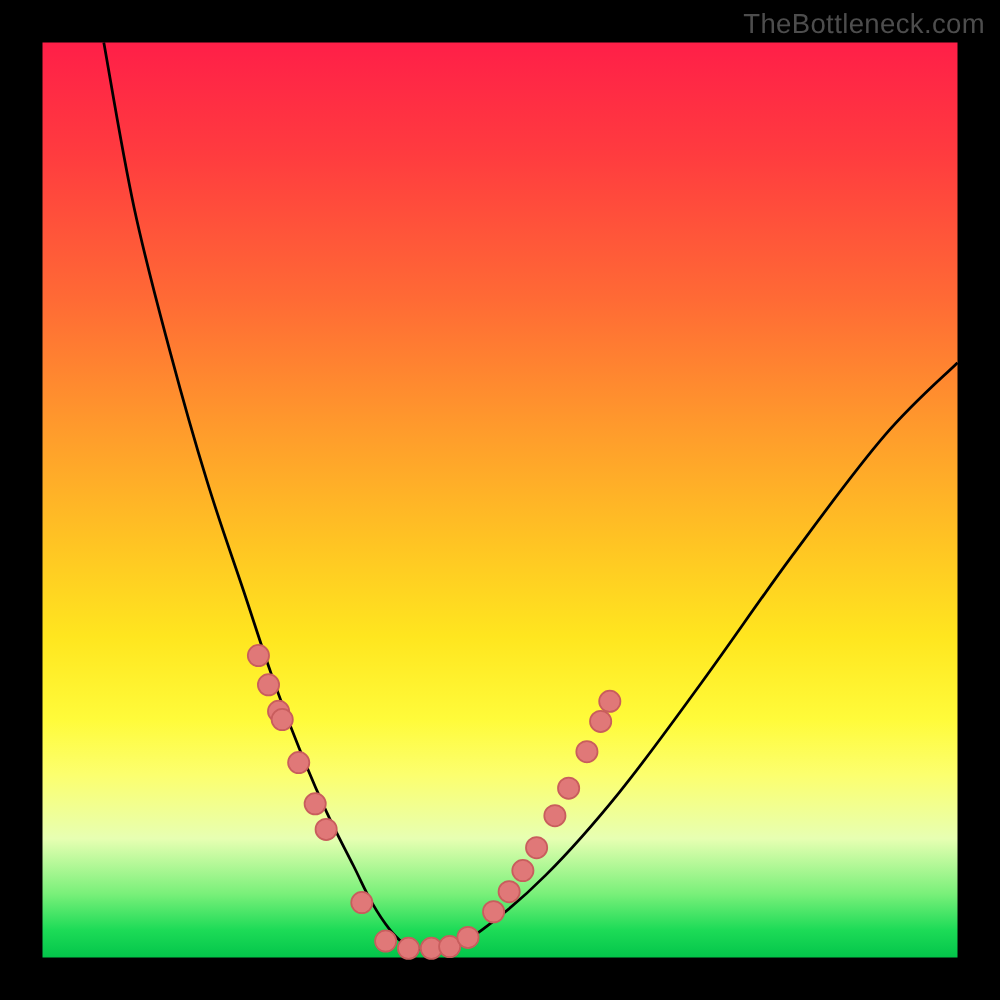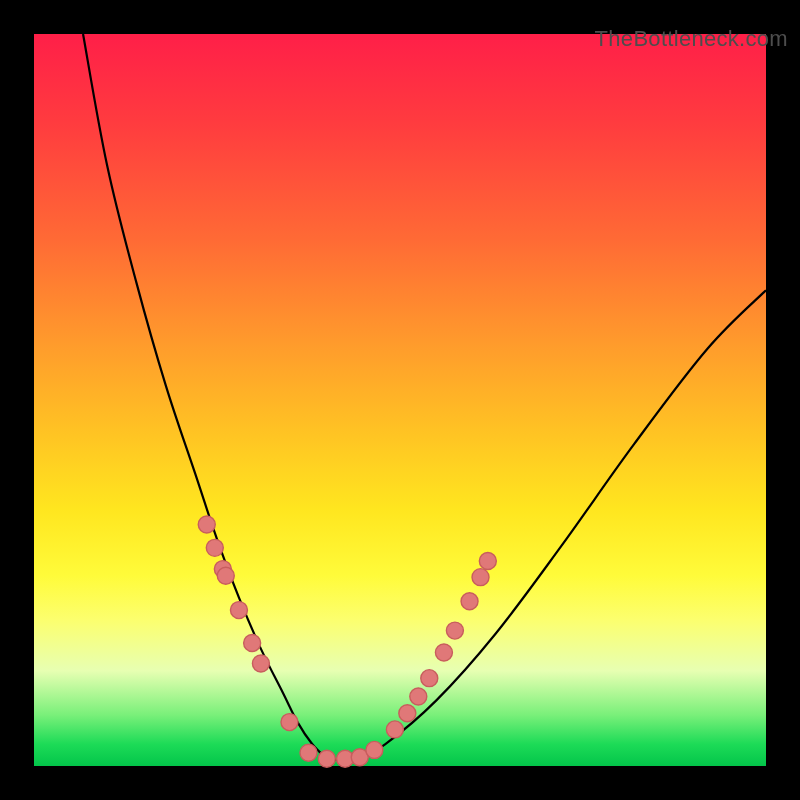--- a/index.html
+++ b/index.html
@@ -19,21 +19,20 @@
   }
   .watermark {
     position: absolute;
     top: 6px;
     right: 12px;
     color: #4d4d4d;
     font-size: 22px;
     font-weight: 500;
     letter-spacing: 0.3px;
     z-index: 10;
-    margin-top: 20px;
   }
   .plot-area {
     position: absolute;
     left: 34px;
     top: 34px;
     width: 732px;
     height: 732px;
     background: linear-gradient(to bottom,
       #ff1f48 0%,
       #ff3b3f 12%,

